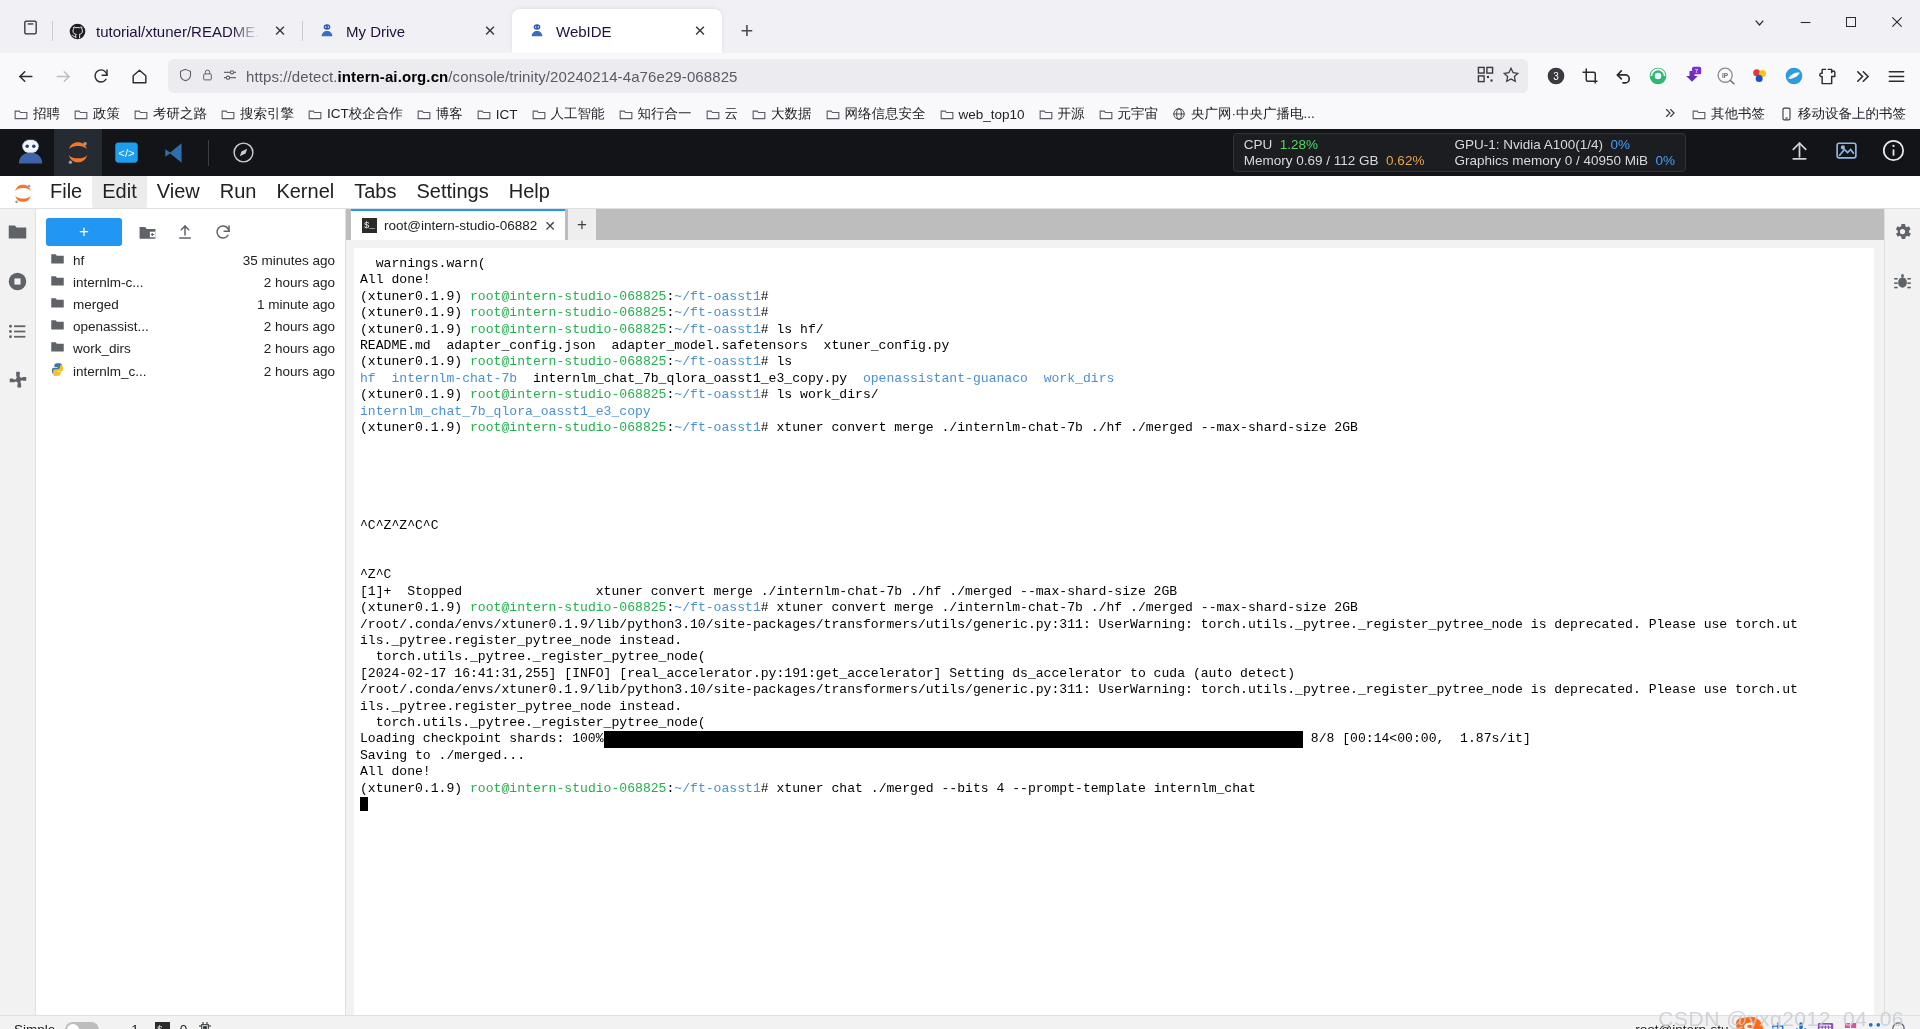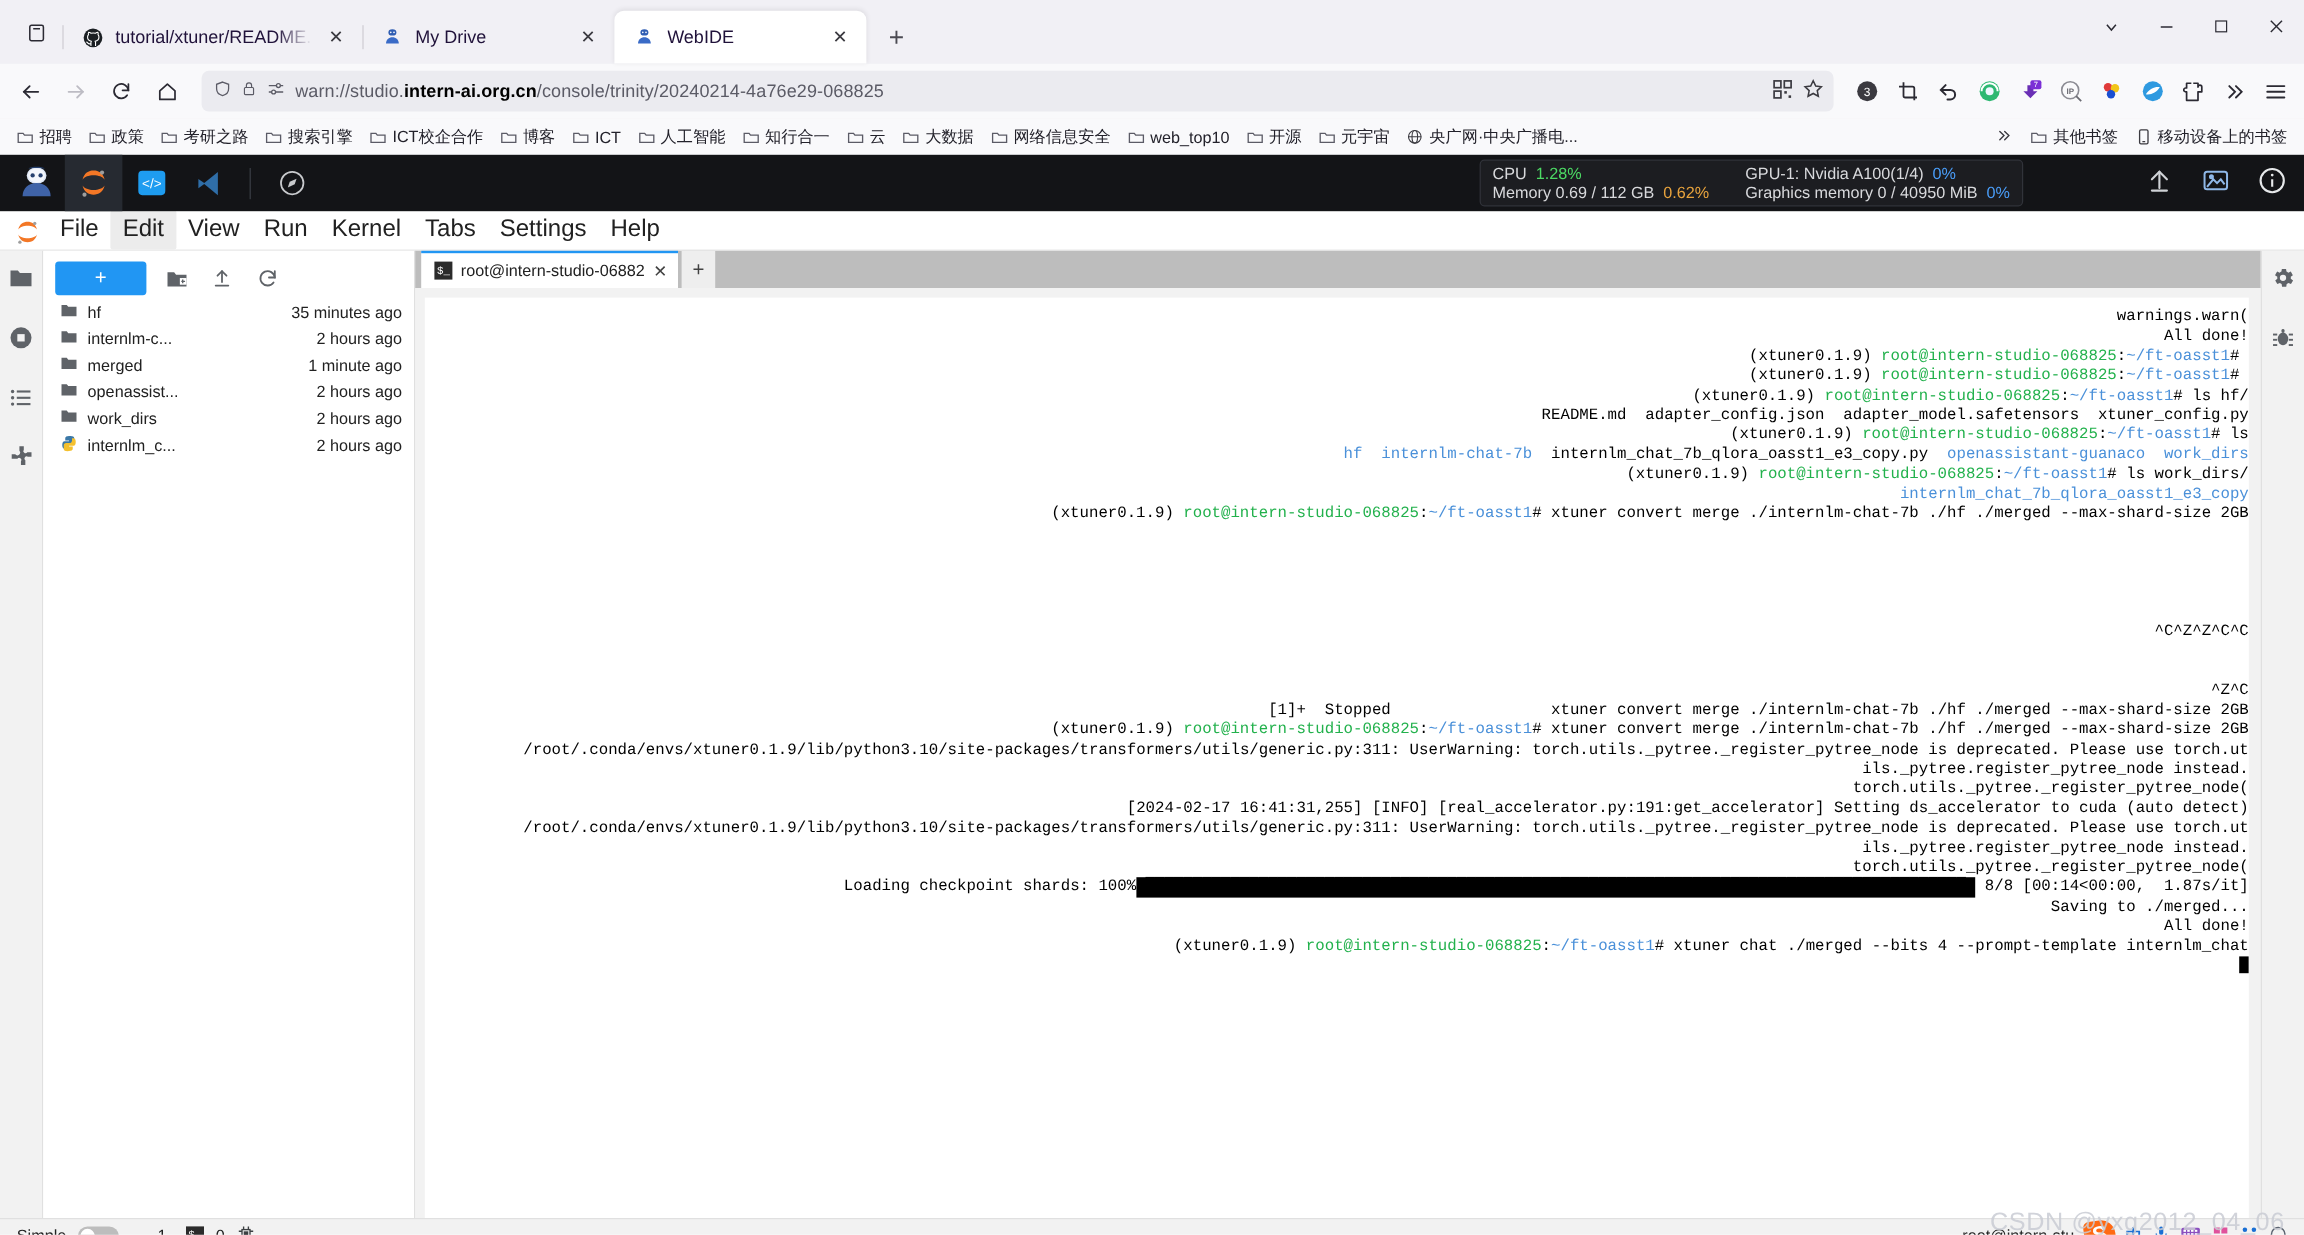--- a/index.html
+++ b/index.html
@@ -111,21 +111,21 @@
   .dock-tab .tclose2 { margin-left: auto; color:#424242; font-size: 14px;}
   .dock-add { width: 28px; display:flex; align-items:center; justify-content:center; background:#eee; font-size: 17px; color:#424242; margin-left: 3px; }
   .term-icon { width:15px; height:15px; background:#2b2b2b; color:#fff; font-size:9px; display:flex;align-items:center;justify-content:center; font-family:"Liberation Mono", monospace;}
 
   .terminal {
     flex: 1; background: #ffffff; margin: 8px 10px 0 8px;
     font-family: "Liberation Mono", monospace; font-size: 13.1px; line-height: 16.4px;
     color: #000; padding: 8px 0 0 6px; overflow: hidden; position: relative;
     white-space: pre;
   }
-  .terminal .ln { height: 16.4px; text-align: right; }
+  .terminal .ln { height: 16.4px; }
   .t-green { color: #22b14c; }
   .t-blue  { color: #4a90d9; }
   .bar-blk { display:inline-block; background:#000; color:#000; }
   .cursor-blk { display:inline-block; width:8px; height:14px; background:#000; vertical-align:-2px;}
 
   .right-rail { width: 36px; background: #f2f2f2; border-left: 1px solid #e0e0e0; display:flex; flex-direction: column; align-items:center; padding-top: 8px; gap: 22px;}
 
   .statusbar { height: 28px; background: #f2f2f2; border-top: 1px solid #e0e0e0; display:flex; align-items:center; padding: 0 14px; font-size: 13.5px; color:#212121; gap: 10px;}
   .toggle { width: 34px; height: 16px; border-radius: 8px; background:#bdbdbd; position:relative; }
   .toggle .knob { position:absolute; left:2px; top:2px; width:12px;height:12px;border-radius:50%;background:#fff;}
@@ -250,21 +250,21 @@
           </svg>
       </span>
       <span>
         <svg width="16" height="16" viewBox="0 0 24 24" fill="none" stroke="#5b5b66" stroke-width="1.7">
             <line x1="3" y1="8" x2="21" y2="8"></line>
             <line x1="3" y1="16" x2="21" y2="16"></line>
             <circle cx="15" cy="8" r="2.4" fill="#f9f9fb"></circle>
             <circle cx="9" cy="16" r="2.4" fill="#f9f9fb"></circle>
           </svg>
       </span>
-      <span class="urltext"><span id="u1">warn://studio.</span><b id="u2">intern-ai.org.cn</b><span id="u3">/console/trinity/20240214-4a76e29-068825</span></span>
+      <span class="urltext"><span id="u1">https://detect.</span><b id="u2">intern-ai.org.cn</b><span id="u3">/console/trinity/20240214-4a76e29-068825</span></span>
       <span>
         <svg width="17" height="17" viewBox="0 0 24 24" fill="#3b3a40">
             <rect x="2" y="2" width="8" height="8" fill="none" stroke="#3b3a40" stroke-width="2"></rect>
             <rect x="14" y="2" width="8" height="8" fill="none" stroke="#3b3a40" stroke-width="2"></rect>
             <rect x="2" y="14" width="8" height="8" fill="none" stroke="#3b3a40" stroke-width="2"></rect>
             <rect x="14" y="14" width="3" height="3"></rect>
             <rect x="19" y="19" width="3" height="3"></rect>
           </svg>
       </span>
       <span>

